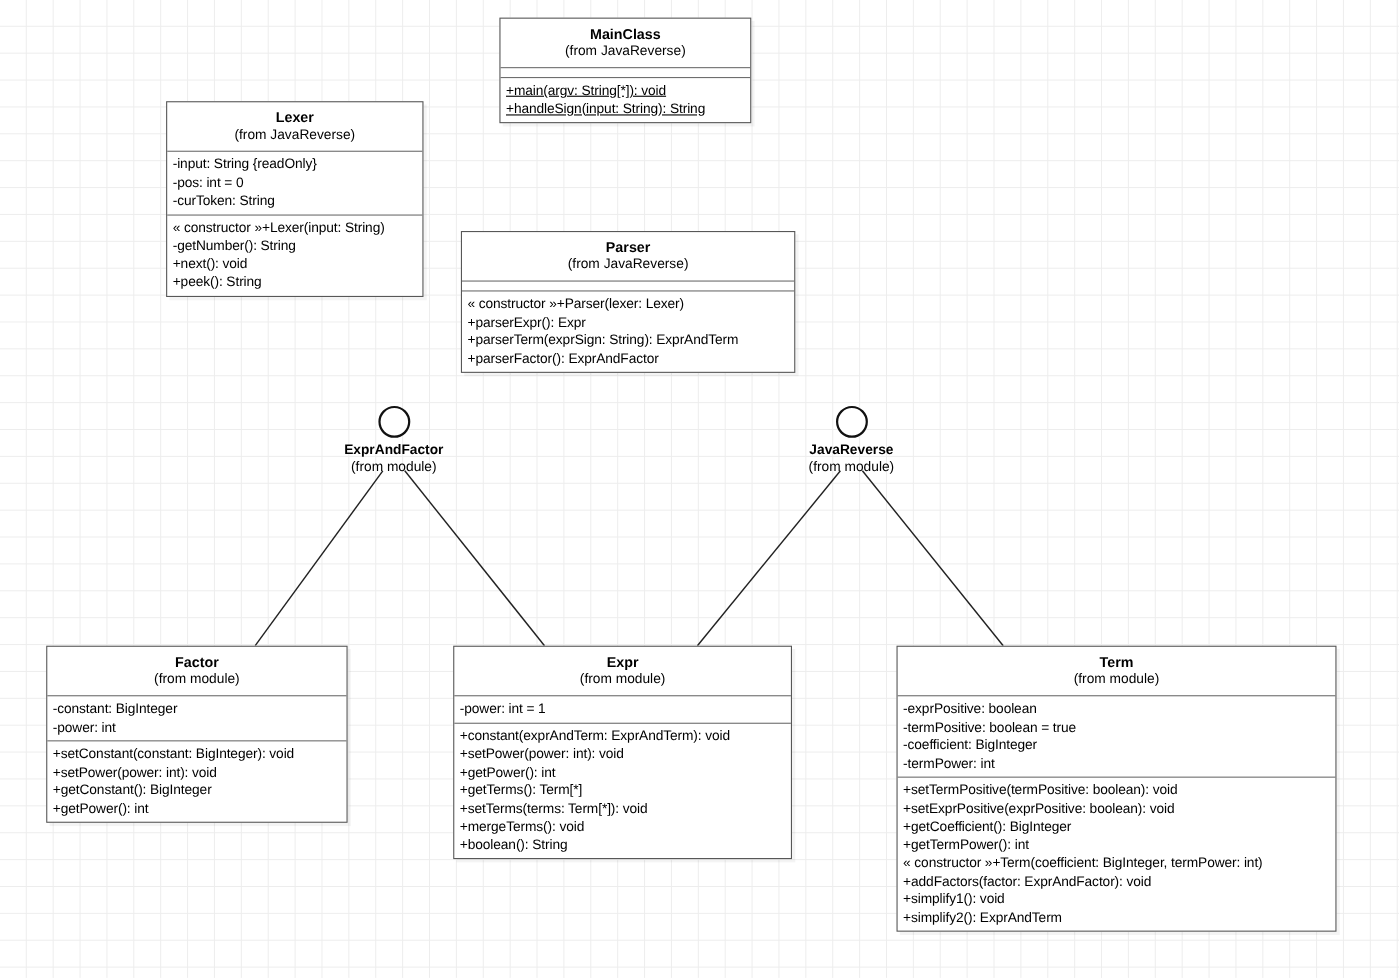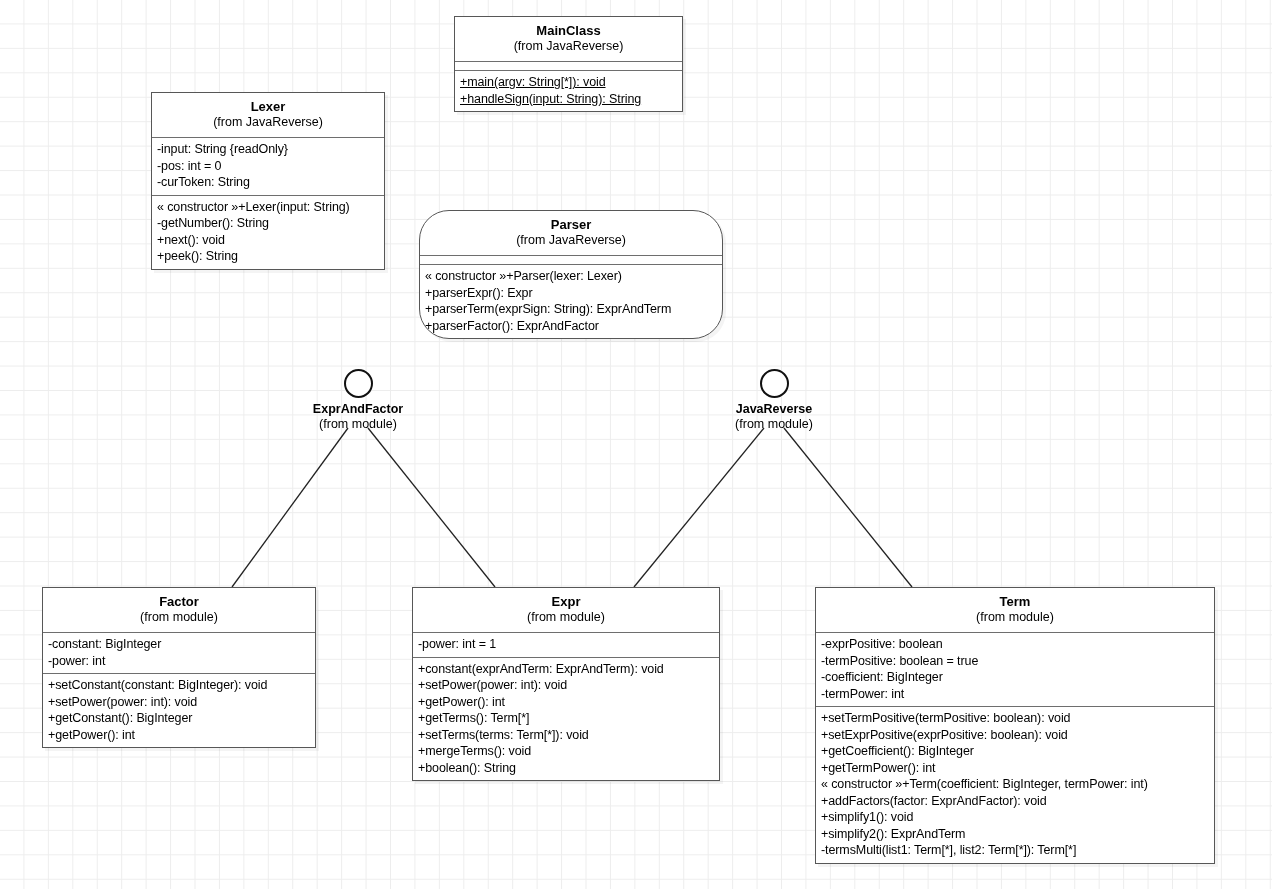--- a/index.html
+++ b/index.html
@@ -135,21 +135,21 @@
         <div class="cls-row">-pos: int = 0</div>
         <div class="cls-row">-curToken: String</div>
       </div>
       <div class="cls-compartment">
         <div class="cls-row">« constructor »+Lexer(input: String)</div>
         <div class="cls-row">-getNumber(): String</div>
         <div class="cls-row">+next(): void</div>
         <div class="cls-row">+peek(): String</div>
       </div>
     </div>
-    <div class="uml-class" style="left: 419px; top: 210px; width: 304px; border-radius: 30px;">
+    <div class="uml-class" style="left: 419px; top: 210px; width: 304px;">
       <div class="cls-header">
         <span class="cls-name">Parser</span>
         <span class="cls-pkg">(from JavaReverse)</span>
       </div>
       <div class="cls-compartment empty"></div>
       <div class="cls-compartment">
         <div class="cls-row">« constructor »+Parser(lexer: Lexer)</div>
         <div class="cls-row">+parserExpr(): Expr</div>
         <div class="cls-row">+parserTerm(exprSign: String): ExprAndTerm</div>
         <div class="cls-row">+parserFactor(): ExprAndFactor</div>
@@ -202,21 +202,20 @@
       </div>
       <div class="cls-compartment">
         <div class="cls-row">+setTermPositive(termPositive: boolean): void</div>
         <div class="cls-row">+setExprPositive(exprPositive: boolean): void</div>
         <div class="cls-row">+getCoefficient(): BigInteger</div>
         <div class="cls-row">+getTermPower(): int</div>
         <div class="cls-row">« constructor »+Term(coefficient: BigInteger, termPower: int)</div>
         <div class="cls-row">+addFactors(factor: ExprAndFactor): void</div>
         <div class="cls-row">+simplify1(): void</div>
         <div class="cls-row">+simplify2(): ExprAndTerm</div>
-        <div class="cls-row">-termsMulti(list1: Term[*], list2: Term[*]): Term[*]</div>
       </div>
     </div>
     <div class="iface" style="left: 258px; top: 369px; width: 200px;">
       <div class="iface-ball"></div>
       <div class="iface-label">
         <span class="iface-name">ExprAndFactor</span>
         <span class="iface-pkg">(from module)</span>
       </div>
     </div>
     <div class="iface" style="left: 674px; top: 369px; width: 200px;">

